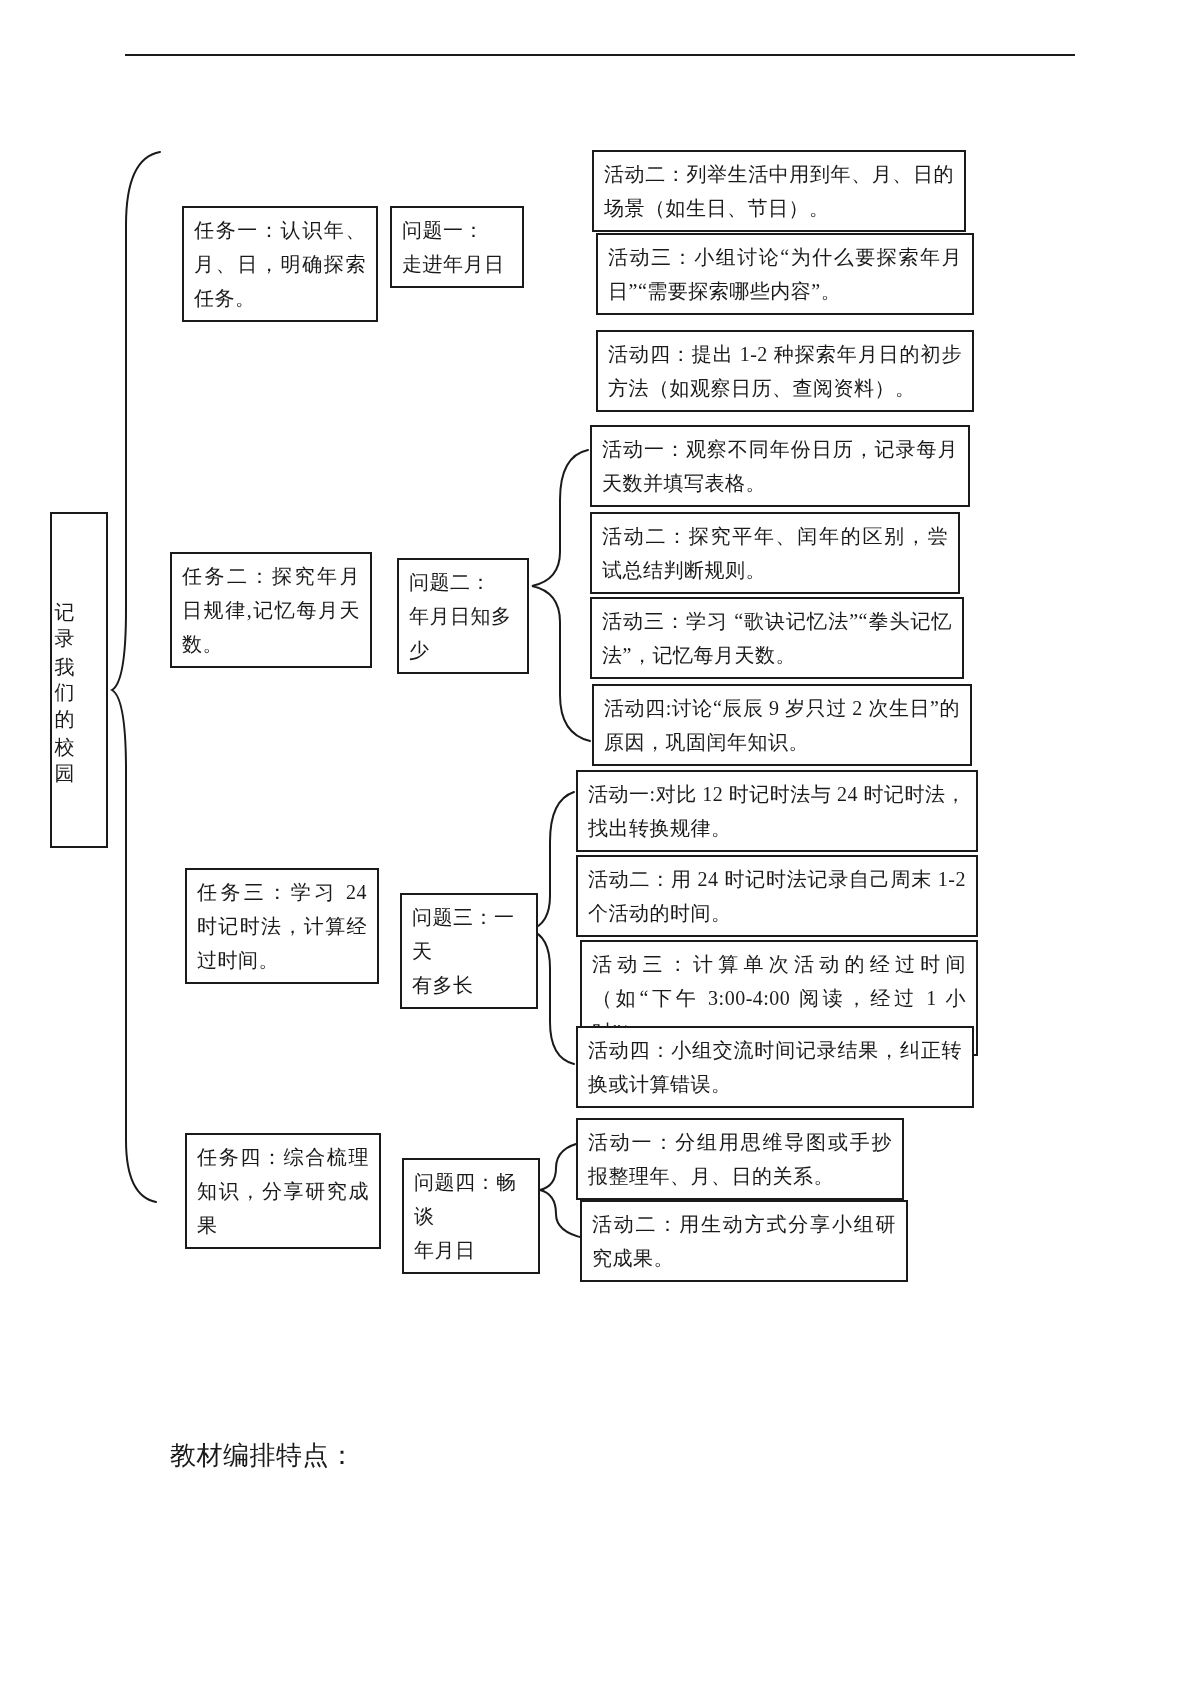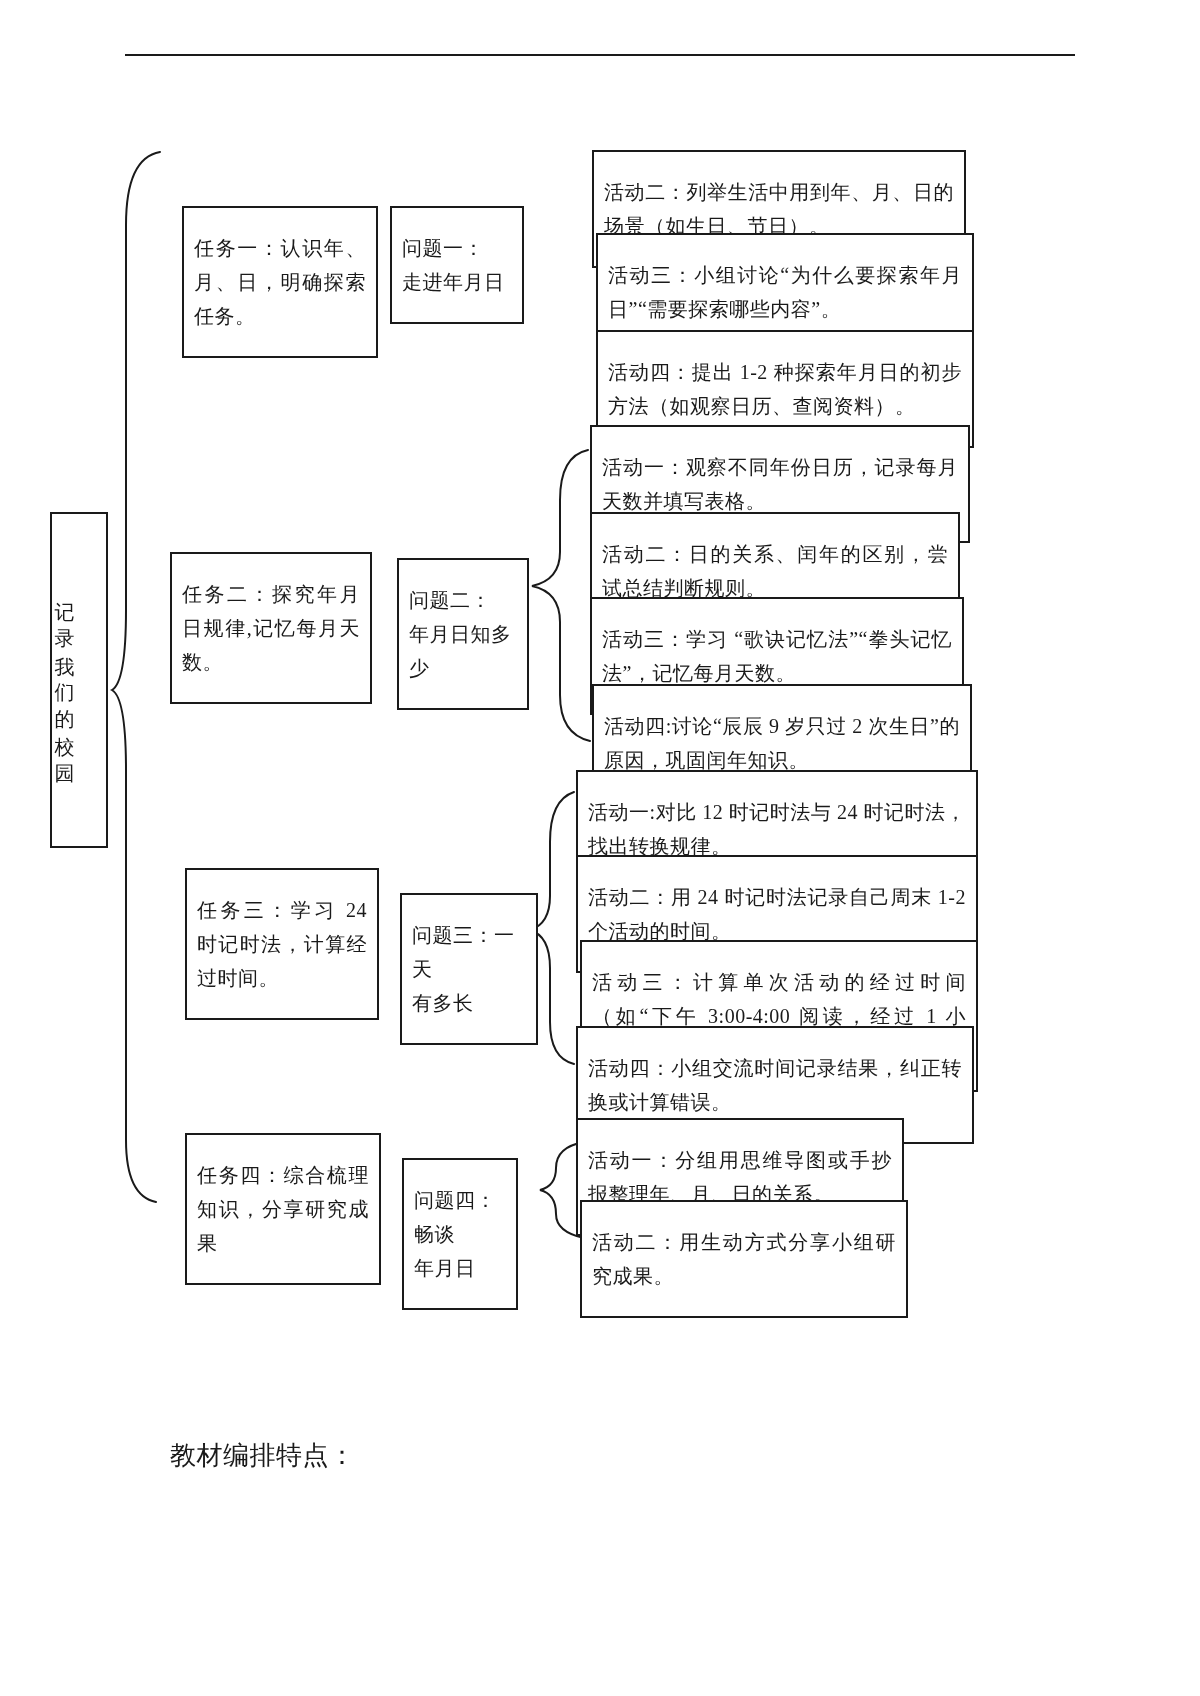--- a/index.html
+++ b/index.html
@@ -20,21 +20,21 @@
     position: absolute;
     border-top: 2px solid #1a1a1a;
   }
   .nbox {
     position: absolute;
     box-sizing: border-box;
     border: 2px solid #1a1a1a;
     background: #ffffff;
     font-size: 20px;
     line-height: 34px;
-    padding: 23px 10px;
+    padding: 5px 10px;
     text-align: justify;
     letter-spacing: 0.5px;
   }
   .prewrap { white-space: pre-line; text-align: left; }
   .rootbox {
     position: absolute;
     box-sizing: border-box;
     border: 2px solid #1a1a1a;
     background: #ffffff;
     font-size: 20px;
@@ -85,33 +85,33 @@
   <div class="nbox prewrap" style="left:390px; top:206px; width:134px;">问题一：
 走进年月日</div>
   <div class="nbox" style="left:592px; top:150px; width:374px;">活动二：列举生活中用到年、月、日的场景（如生日、节日）。</div>
   <div class="nbox" style="left:596px; top:233px; width:378px;">活动三：小组讨论“为什么要探索年月日”“需要探索哪些内容”。</div>
   <div class="nbox" style="left:596px; top:330px; width:378px;">活动四：提出 1-2 种探索年月日的初步方法（如观察日历、查阅资料）。</div>
 
   <div class="nbox" style="left:170px; top:552px; width:202px;">任务二：探究年月日规律,记忆每月天数。</div>
   <div class="nbox prewrap" style="left:397px; top:558px; width:132px;">问题二：
 年月日知多少</div>
   <div class="nbox" style="left:590px; top:425px; width:380px;">活动一：观察不同年份日历，记录每月天数并填写表格。</div>
-  <div class="nbox" style="left:590px; top:512px; width:370px;">活动二：日的关系、闰年的区别，尝试总结判断规则。</div>
+  <div class="nbox" style="left:590px; top:512px; width:370px;">活动二：探究平年、闰年的区别，尝试总结判断规则。</div>
   <div class="nbox" style="left:590px; top:597px; width:374px;">活动三：学习 “歌诀记忆法”“拳头记忆法”，记忆每月天数。</div>
   <div class="nbox" style="left:592px; top:684px; width:380px;">活动四:讨论“辰辰 9 岁只过 2 次生日”的原因，巩固闰年知识。</div>
 
   <div class="nbox" style="left:185px; top:868px; width:194px;">任务三：学习 24 时记时法，计算经过时间。</div>
   <div class="nbox prewrap" style="left:400px; top:893px; width:138px;">问题三：一天
 有多长</div>
   <div class="nbox" style="left:576px; top:770px; width:402px;">活动一:对比 12 时记时法与 24 时记时法，找出转换规律。</div>
   <div class="nbox" style="left:576px; top:855px; width:402px;">活动二：用 24 时记时法记录自己周末 1-2 个活动的时间。</div>
   <div class="nbox" style="left:580px; top:940px; width:398px;">活动三：计算单次活动的经过时间（如“下午 3:00-4:00 阅读，经过 1 小时”）。</div>
   <div class="nbox" style="left:576px; top:1026px; width:398px;">活动四：小组交流时间记录结果，纠正转换或计算错误。</div>
 
   <div class="nbox" style="left:185px; top:1133px; width:196px;">任务四：综合梳理知识，分享研究成果</div>
-  <div class="nbox prewrap" style="left:402px; top:1158px; width:116px;">问题四：畅谈
+  <div class="nbox prewrap" style="left:402px; top:1158px; width:138px;">问题四：畅谈
 年月日</div>
   <div class="nbox" style="left:576px; top:1118px; width:328px;">活动一：分组用思维导图或手抄报整理年、月、日的关系。</div>
   <div class="nbox" style="left:580px; top:1200px; width:328px;">活动二：用生动方式分享小组研究成果。</div>
 
   <div class="footer-note" style="left:170px; top:1438px;">教材编排特点：</div>
 
 </div>
 
 </body></html>

